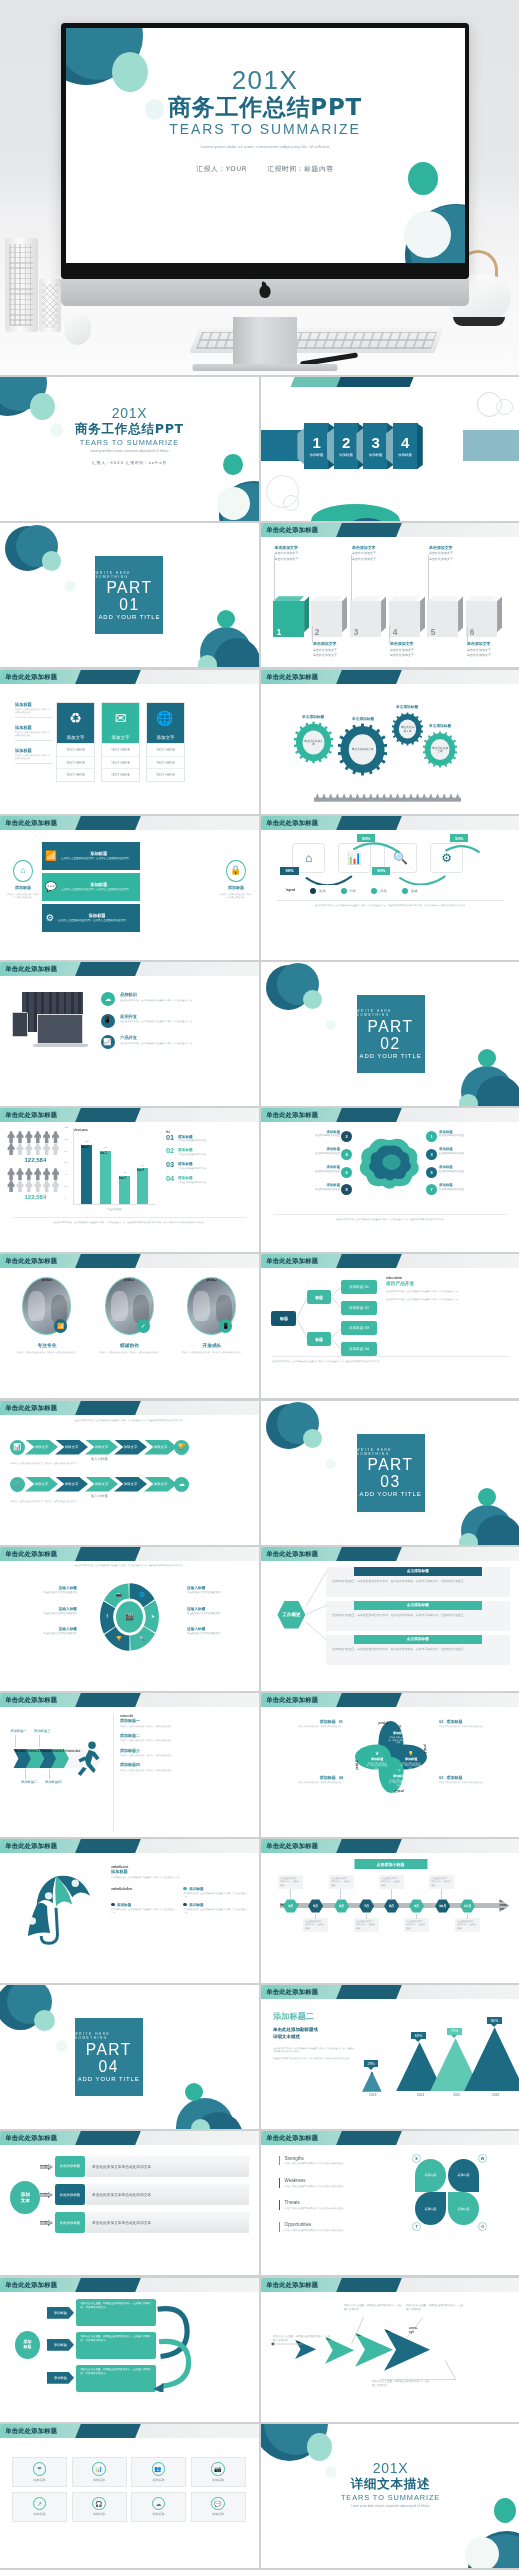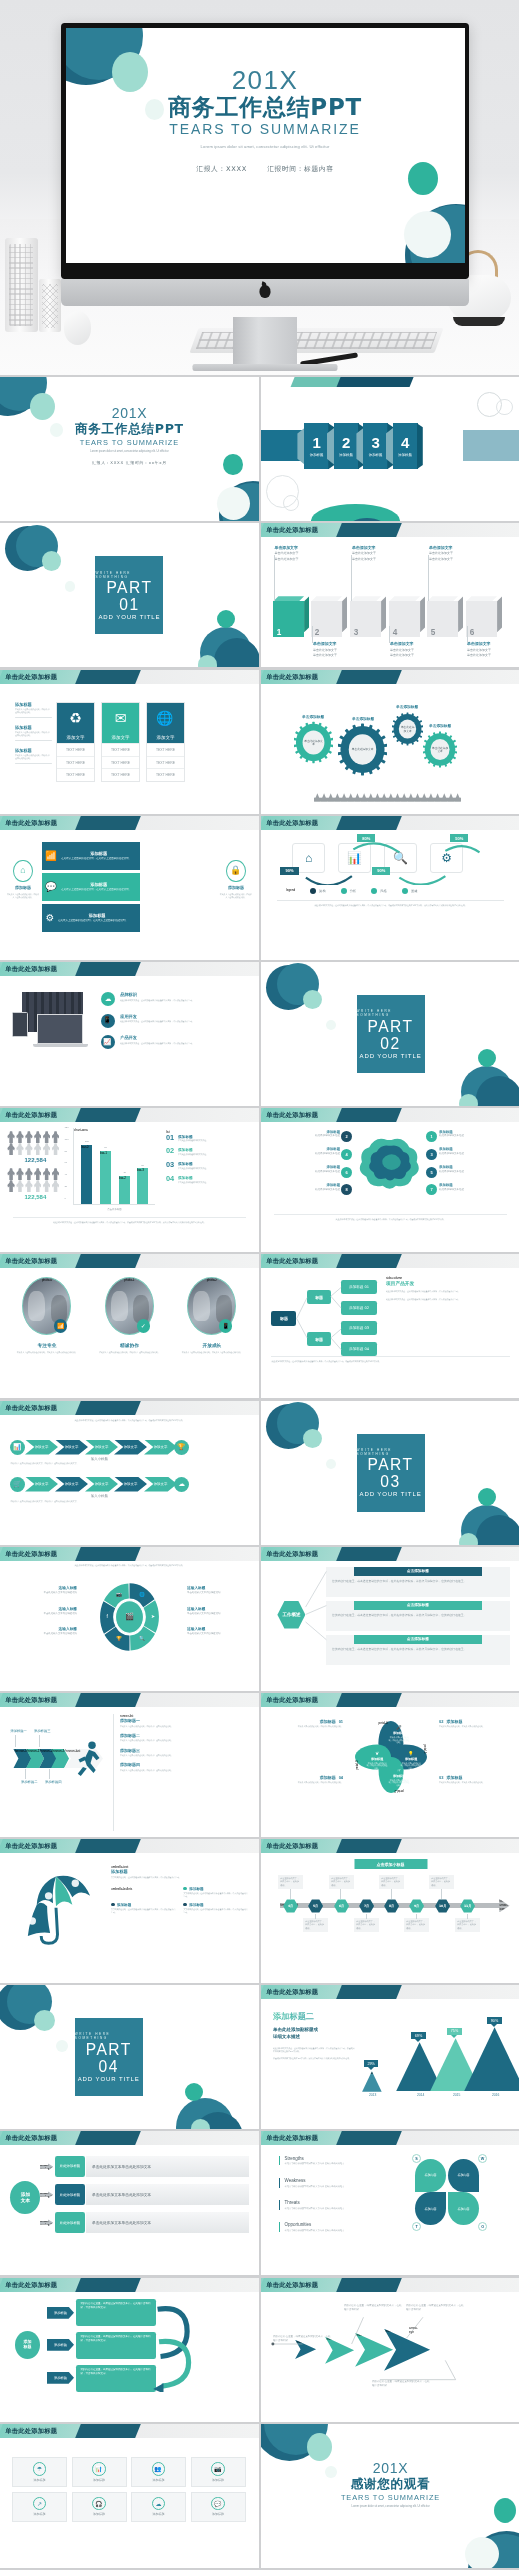--- a/index.html
+++ b/index.html
@@ -133,21 +133,21 @@
           <div style="position:absolute;right:-42px;bottom:-43px;width:102px;height:102px;border-radius:50%;background:#1f6781;"></div>
           <div style="position:absolute;right:-34px;bottom:-31px;width:89px;height:89px;border-radius:50%;background:#2d7f96;"></div>
           <div style="position:absolute;right:27px;bottom:68px;width:30px;height:33px;border-radius:50%;background:#2fb39c;"></div>
           <div style="position:absolute;right:13.4px;bottom:4.5px;width:47px;height:47px;border-radius:50%;background:#f0f7f6;"></div>
           <div style="position:absolute;left:0;top:0;width:100%;text-align:center;padding-top:39px;">
             <div style="font-size:26px;color:#3a7f96;font-weight:300;letter-spacing:1.5px;line-height:1;">201X</div>
             <div class="txt-cn" style="font-size:23px;color:#1f6781;font-weight:bold;letter-spacing:0.7px;margin-top:2.2px;line-height:1.1;">商务工作总结PPT</div>
             <div style="font-size:14px;color:#3a7f96;letter-spacing:1.9px;margin-top:1.5px;">TEARS TO SUMMARIZE</div>
             <div style="font-size:4.2px;color:#93a2a9;margin-top:6.7px;letter-spacing:0.1px;">Lorem ipsum dolor sit amet, consectetur adipiscing elit. Ut efficitur</div>
             <div style="font-size:6.7px;color:#5c6e76;margin-top:16.3px;letter-spacing:0.7px;">
-              <span class="txt-cn">汇报人：XXXX</span>
+              <span class="txt-cn">汇报人：YOUR</span>
               <span style="display:inline-block;width:15px;"></span>
               <span class="txt-cn">汇报时间：标题内容</span>
             </div>
           </div>
         </div>
         <div class="mon-chin">
           <div class="mon-apple"></div>
         </div>
       </div>
       <div class="mon-stand"></div>
@@ -1495,21 +1495,21 @@
         <div class="blob d2" style="left:-7.4px;top:-34px;width:71px;height:71px;"></div>
         <div class="blob d1" style="left:3px;top:-33px;width:64px;height:64px;"></div>
         <div class="blob t2" style="left:46px;top:9px;width:25px;height:28px;"></div>
         <div class="blob" style="left:64px;top:42px;width:12px;height:12.6px;background:#eef8f5;"></div>
         <div class="blob d2" style="right:-25px;bottom:-40px;width:77px;height:77px;"></div>
         <div class="blob d1" style="right:-19.3px;bottom:-34px;width:68px;height:68px;"></div>
         <div class="blob t1" style="right:4.5px;bottom:45px;width:22px;height:25px;"></div>
         <div class="blob" style="right:21px;bottom:-3px;width:34px;height:34px;background:#f1f8f6;"></div>
         <div style="position:absolute;left:0;top:36px;width:100%;text-align:center;">
           <div class="y">201X</div>
-          <div class="cn txt-cn">感谢您的观看</div>
+          <div class="cn txt-cn">详细文本描述</div>
           <div class="en">TEARS TO SUMMARIZE</div>
           <div class="lor">Lorem ipsum dolor sit amet, consectetur adipiscing elit. Ut efficitur</div>
         </div>
       </div>
     </div>
 
   </div>
 </div>
 
 

